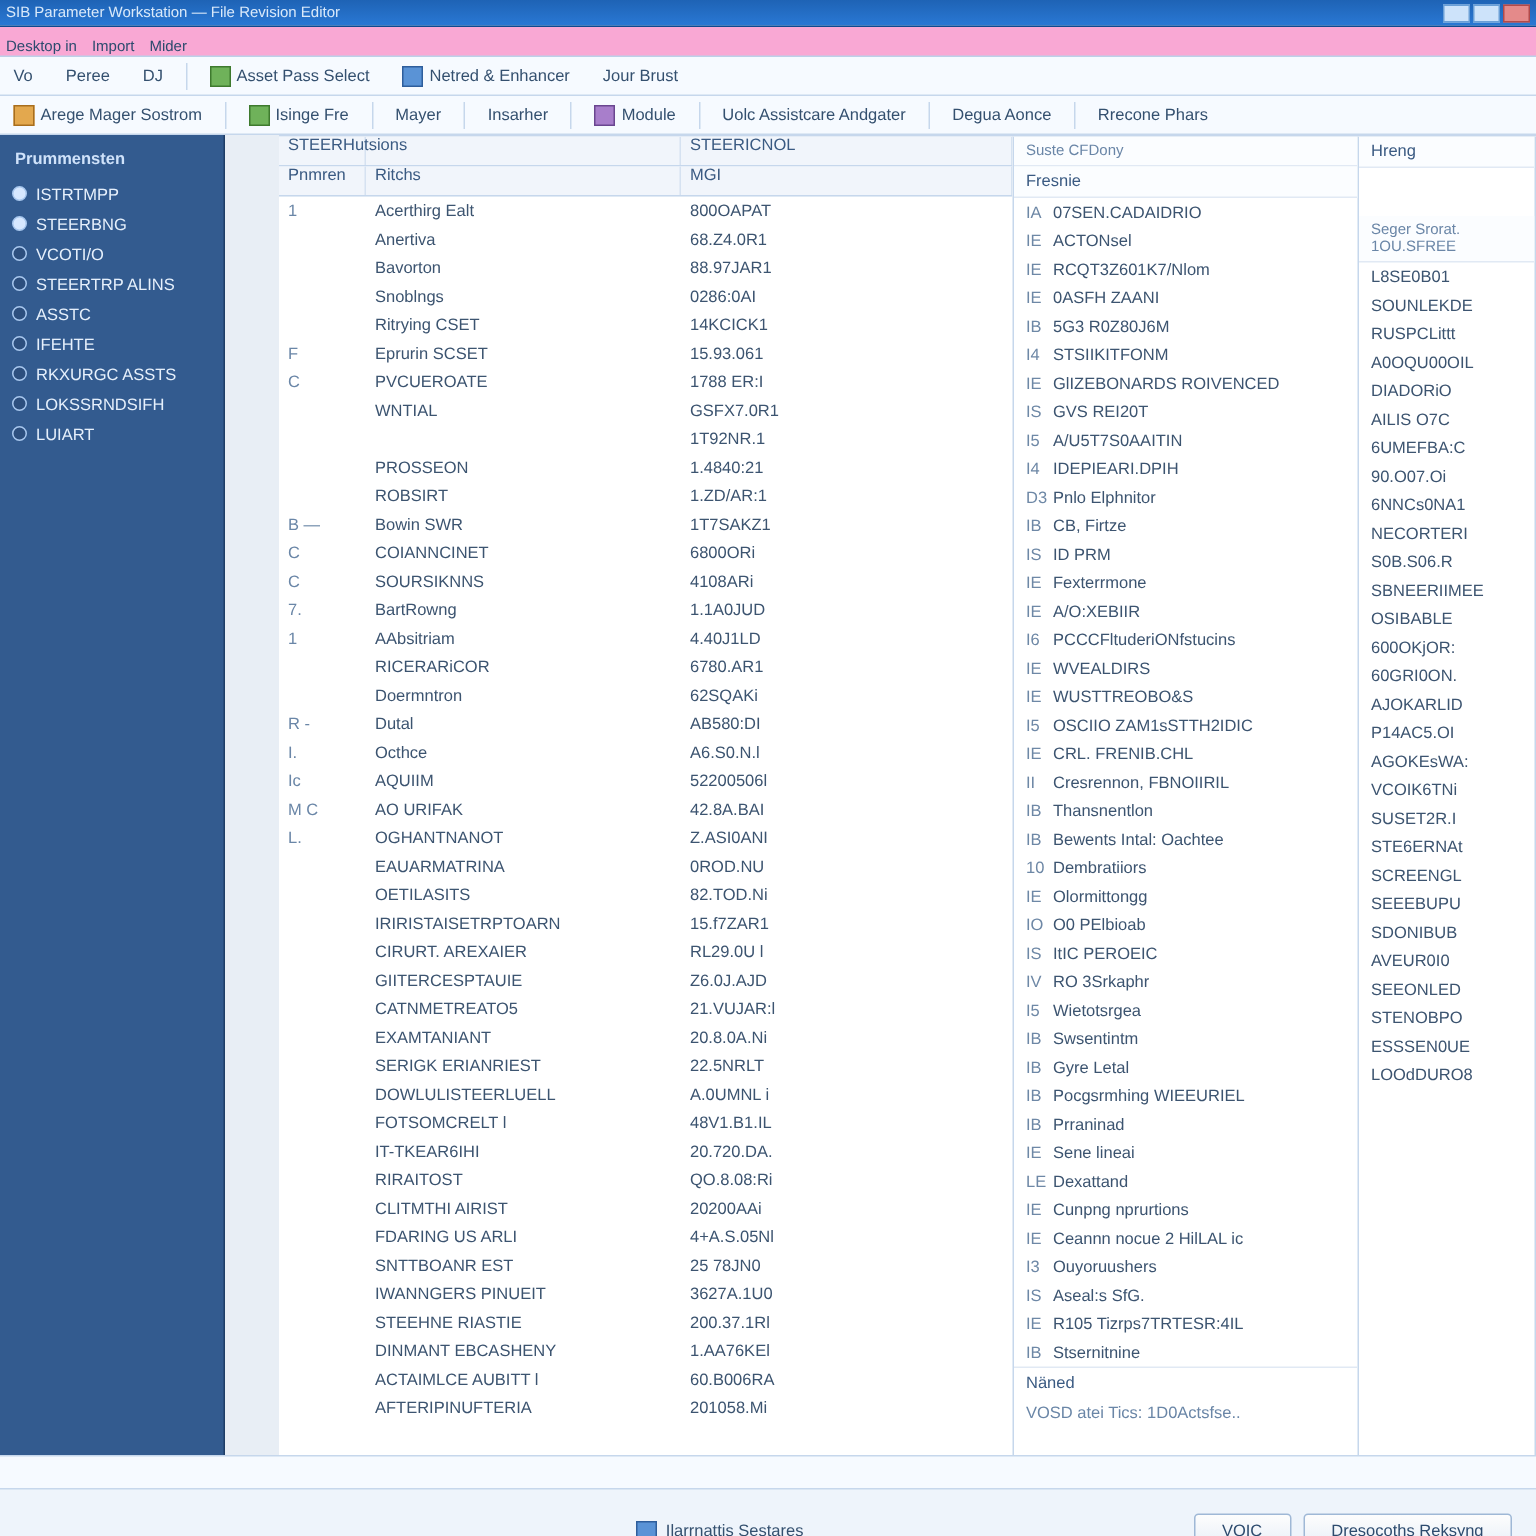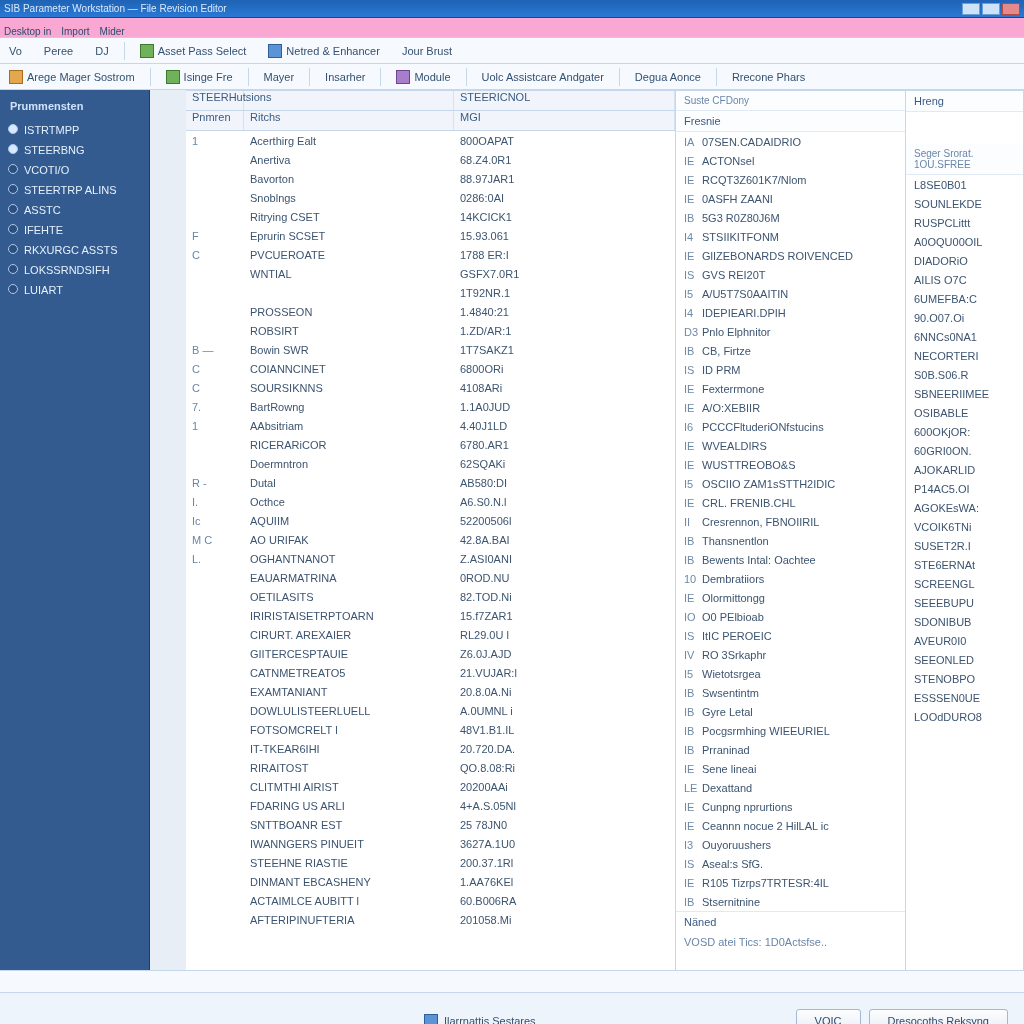--- a/index.html
+++ b/index.html
@@ -354,20 +354,25 @@
           </div>
           <div class="row" data-name="table-row">
             <div class="c-sm" data-name="row-key"></div>
             <div class="c-name" data-name="row-name">CATNMETREATO5</div>
             <div class="c-code" data-name="row-code">21.VUJAR:l</div>
           </div>
           <div class="row" data-name="table-row">
             <div class="c-sm" data-name="row-key"></div>
             <div class="c-name" data-name="row-name">EXAMTANIANT</div>
             <div class="c-code" data-name="row-code">20.8.0A.Ni</div>
+          </div>
+          <div class="row" data-name="table-row">
+            <div class="c-sm" data-name="row-key"></div>
+            <div class="c-name" data-name="row-name">SERIGK ERIANRIEST</div>
+            <div class="c-code" data-name="row-code">22.5NRLT</div>
           </div>
           <div class="row" data-name="table-row">
             <div class="c-sm" data-name="row-key"></div>
             <div class="c-name" data-name="row-name">DOWLULISTEERLUELL</div>
             <div class="c-code" data-name="row-code">A.0UMNL i</div>
           </div>
           <div class="row" data-name="table-row">
             <div class="c-sm" data-name="row-key"></div>
             <div class="c-name" data-name="row-name">FOTSOMCRELT l</div>
             <div class="c-code" data-name="row-code">48V1.B1.IL</div>

